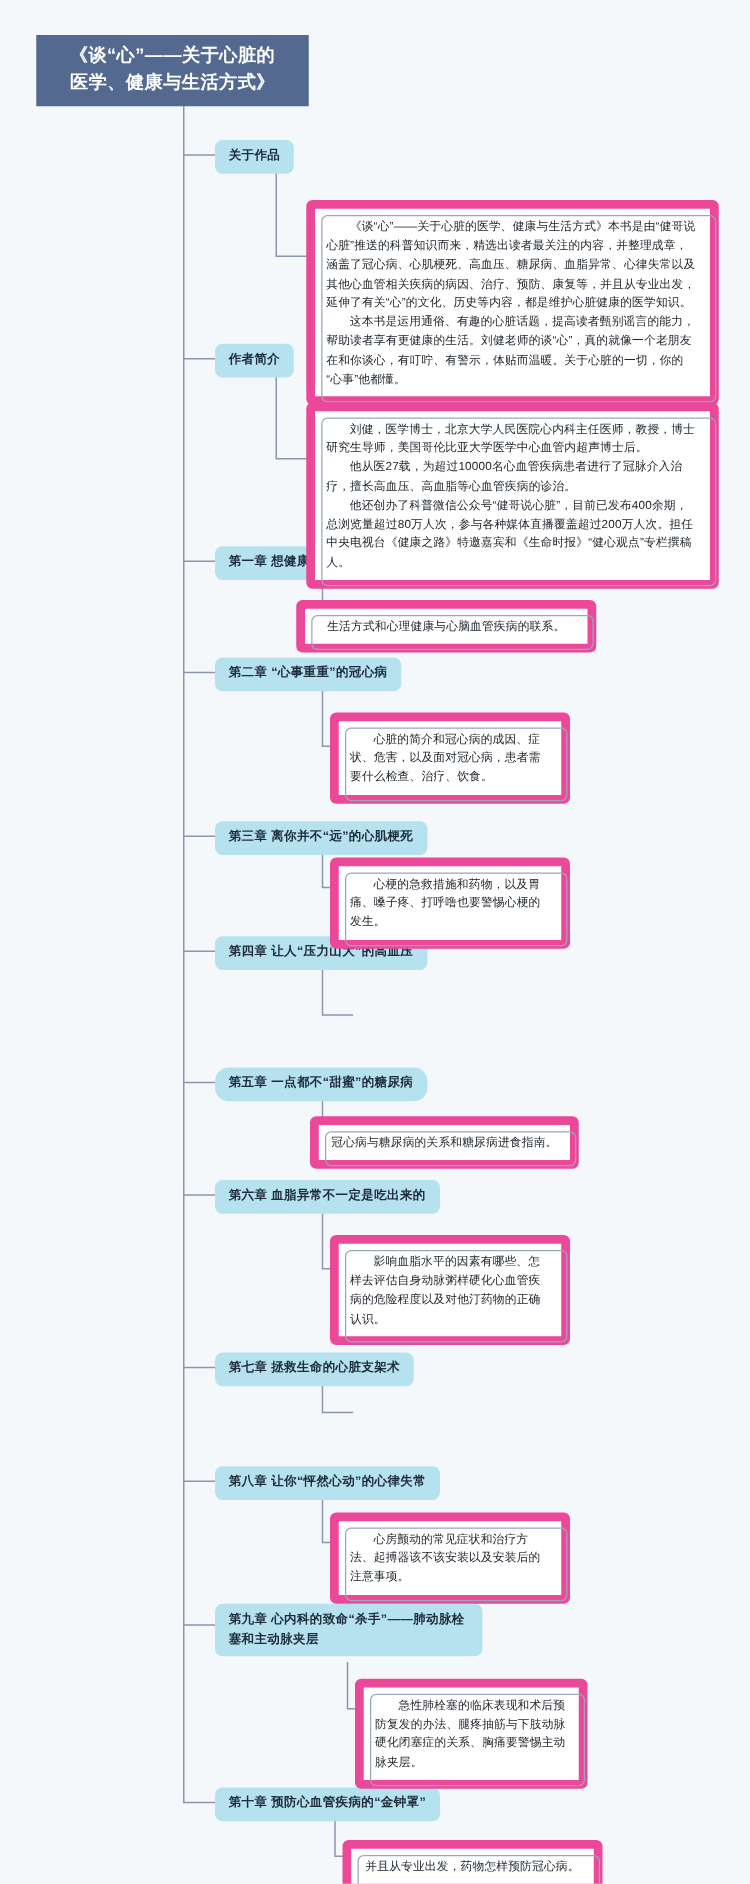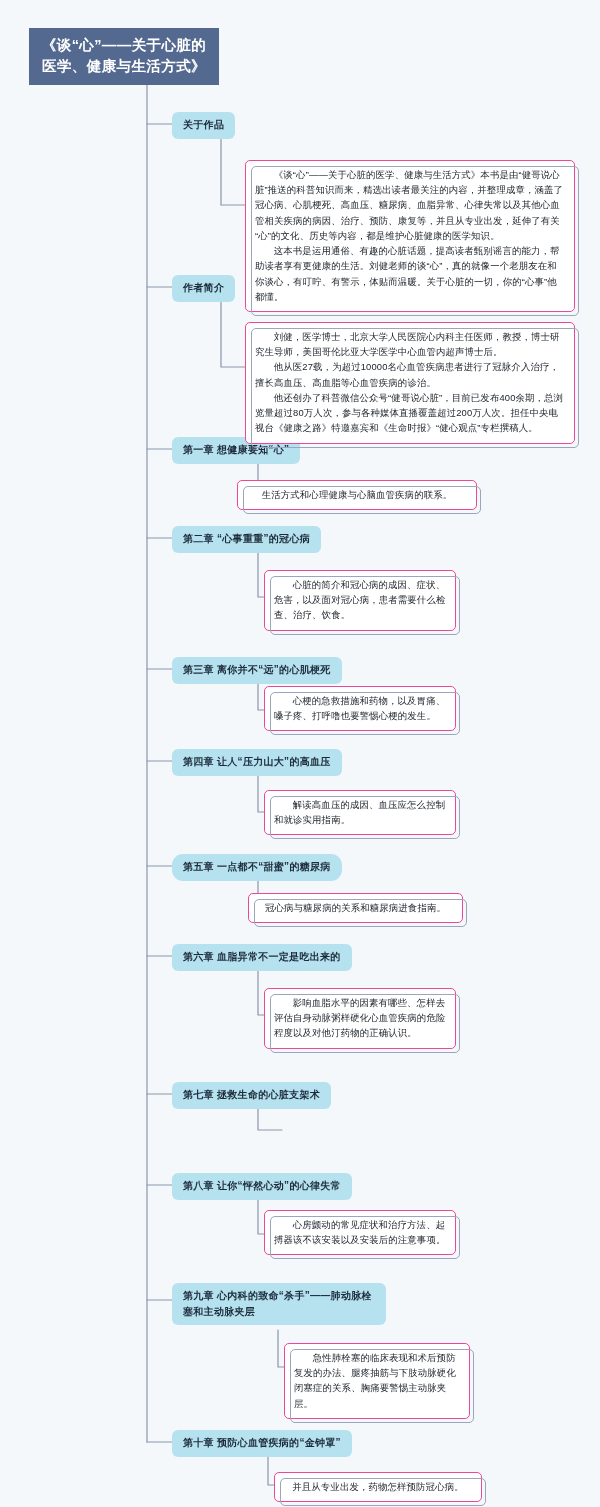--- a/index.html
+++ b/index.html
@@ -22,21 +22,21 @@
     position:absolute;
     left:0; top:0;
     width:600px; height:1507px;
     pointer-events:none;
   }
   
   .root-node{
     position:absolute;
     left:29px;
     top:28px;
-    width:190px;
+    width:218px;
     min-height:48px;
     box-sizing:border-box;
     background:#54698f;
     color:#ffffff;
     font-size:14.5px;
     font-weight:bold;
     line-height:1.45;
     letter-spacing:0.4px;
     text-align:center;
     padding:7px 8px 8px 8px;
@@ -61,21 +61,21 @@
   }
   .branch-node.wrap{ white-space:normal; }
   
   .leaf-wrap{
     position:absolute;
   }
   .leaf-box{
     position:relative;
     box-sizing:border-box;
     background:#ffffff;
-    border:1px solid #ec4899;
+    border:7px solid #ec4899;
     border-radius:5px;
     padding:6px 9px 7px 9px;
     font-size:9.4px;
     line-height:1.62;
     color:#20262e;
     letter-spacing:0.15px;
     z-index:2;
   }
   
   .leaf-box::after{
@@ -189,25 +189,20 @@
   </div>
   <div class="leaf-wrap" style="left:264px; top:686px; width:192px;">
     <div class="leaf-box">
       <p>心梗的急救措施和药物，以及胃痛、嗓子疼、打呼噜也要警惕心梗的发生。</p>
     </div>
   </div>
 
   <div class="branch-node" style="left:172px; top:749px;">
     <span>第四章 让人“压力山大”的高血压</span>
   </div>
-  <div class="leaf-wrap" style="left:264px; top:790px; width:192px;">
-    <div class="leaf-box">
-      <p>解读高血压的成因、血压应怎么控制和就诊实用指南。</p>
-    </div>
-  </div>
 
   <div class="branch-node" style="left:172px; top:854px;border-radius:11px;">
     <span>第五章 一点都不“甜蜜”的糖尿病</span>
   </div>
   <div class="leaf-wrap" style="left:248px; top:893px; width:215px;">
     <div class="leaf-box center">
       <p>冠心病与糖尿病的关系和糖尿病进食指南。</p>
     </div>
   </div>
 

